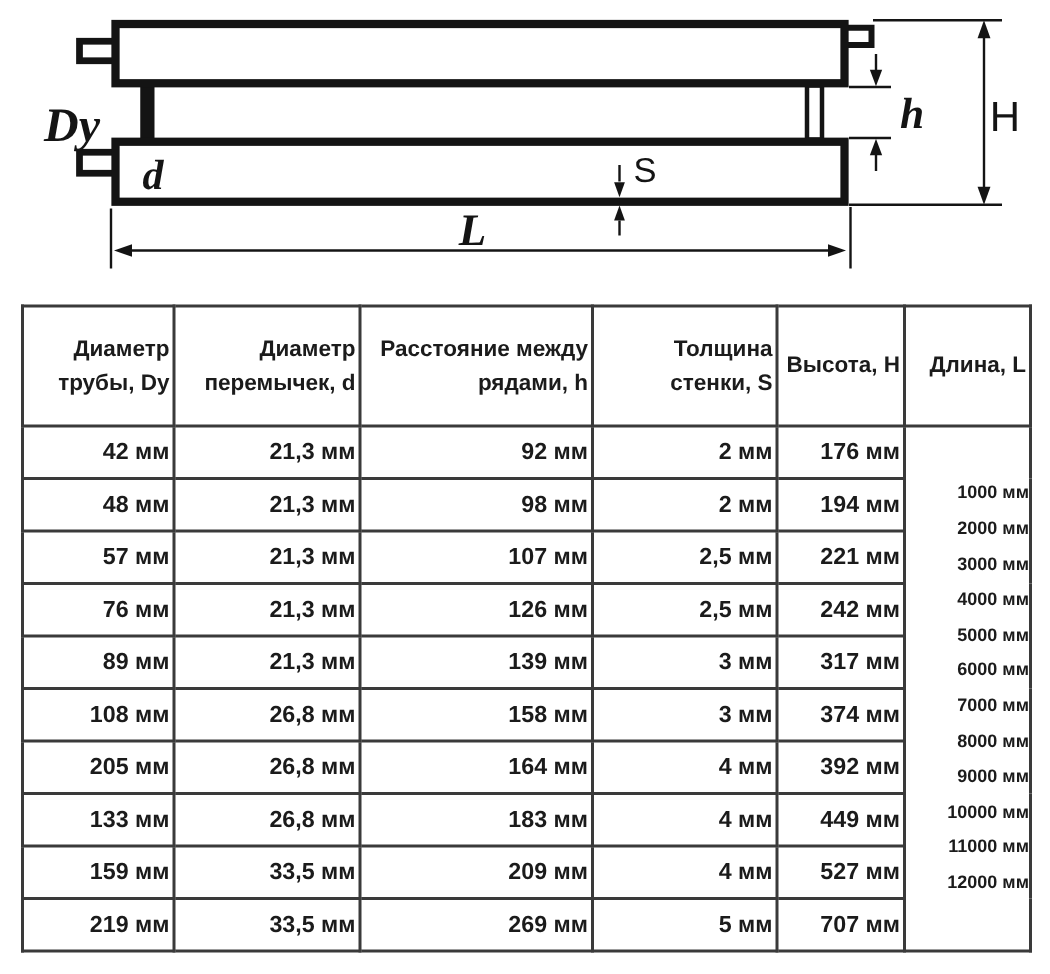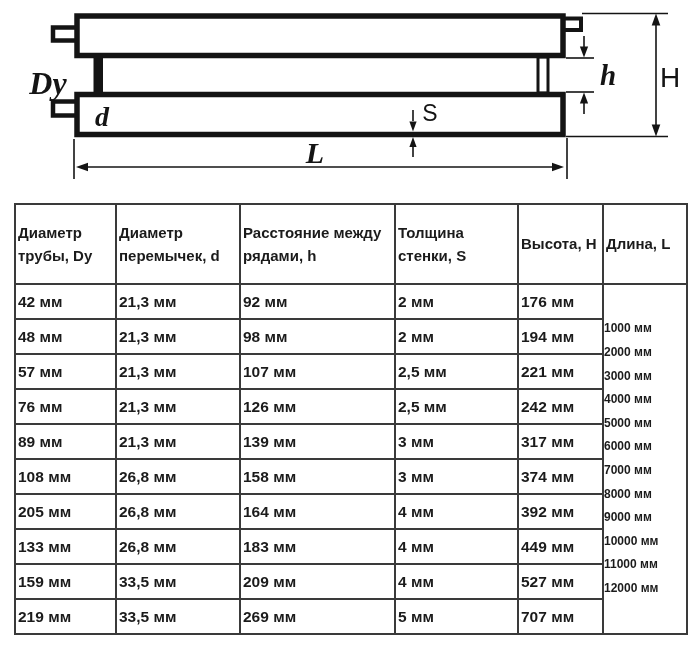--- a/index.html
+++ b/index.html
@@ -28,21 +28,21 @@
     fill: #141414;
   }
 
   
   table.spec {
     position: absolute;
     left: 14px; top: 203px;
     width: 672px; height: 431px;
     border-collapse: collapse;
     table-layout: fixed;
-    text-align: left;
+    text-align: right;
     color: #1b1b1b;
   }
   table.spec th, table.spec td {
     border: 2px solid #3a3a3a;
     padding: 0 2px;
     vertical-align: middle;
   }
   table.spec thead tr { height: 80px; }
   table.spec tbody tr { height: 35px; }
   table.spec th {

